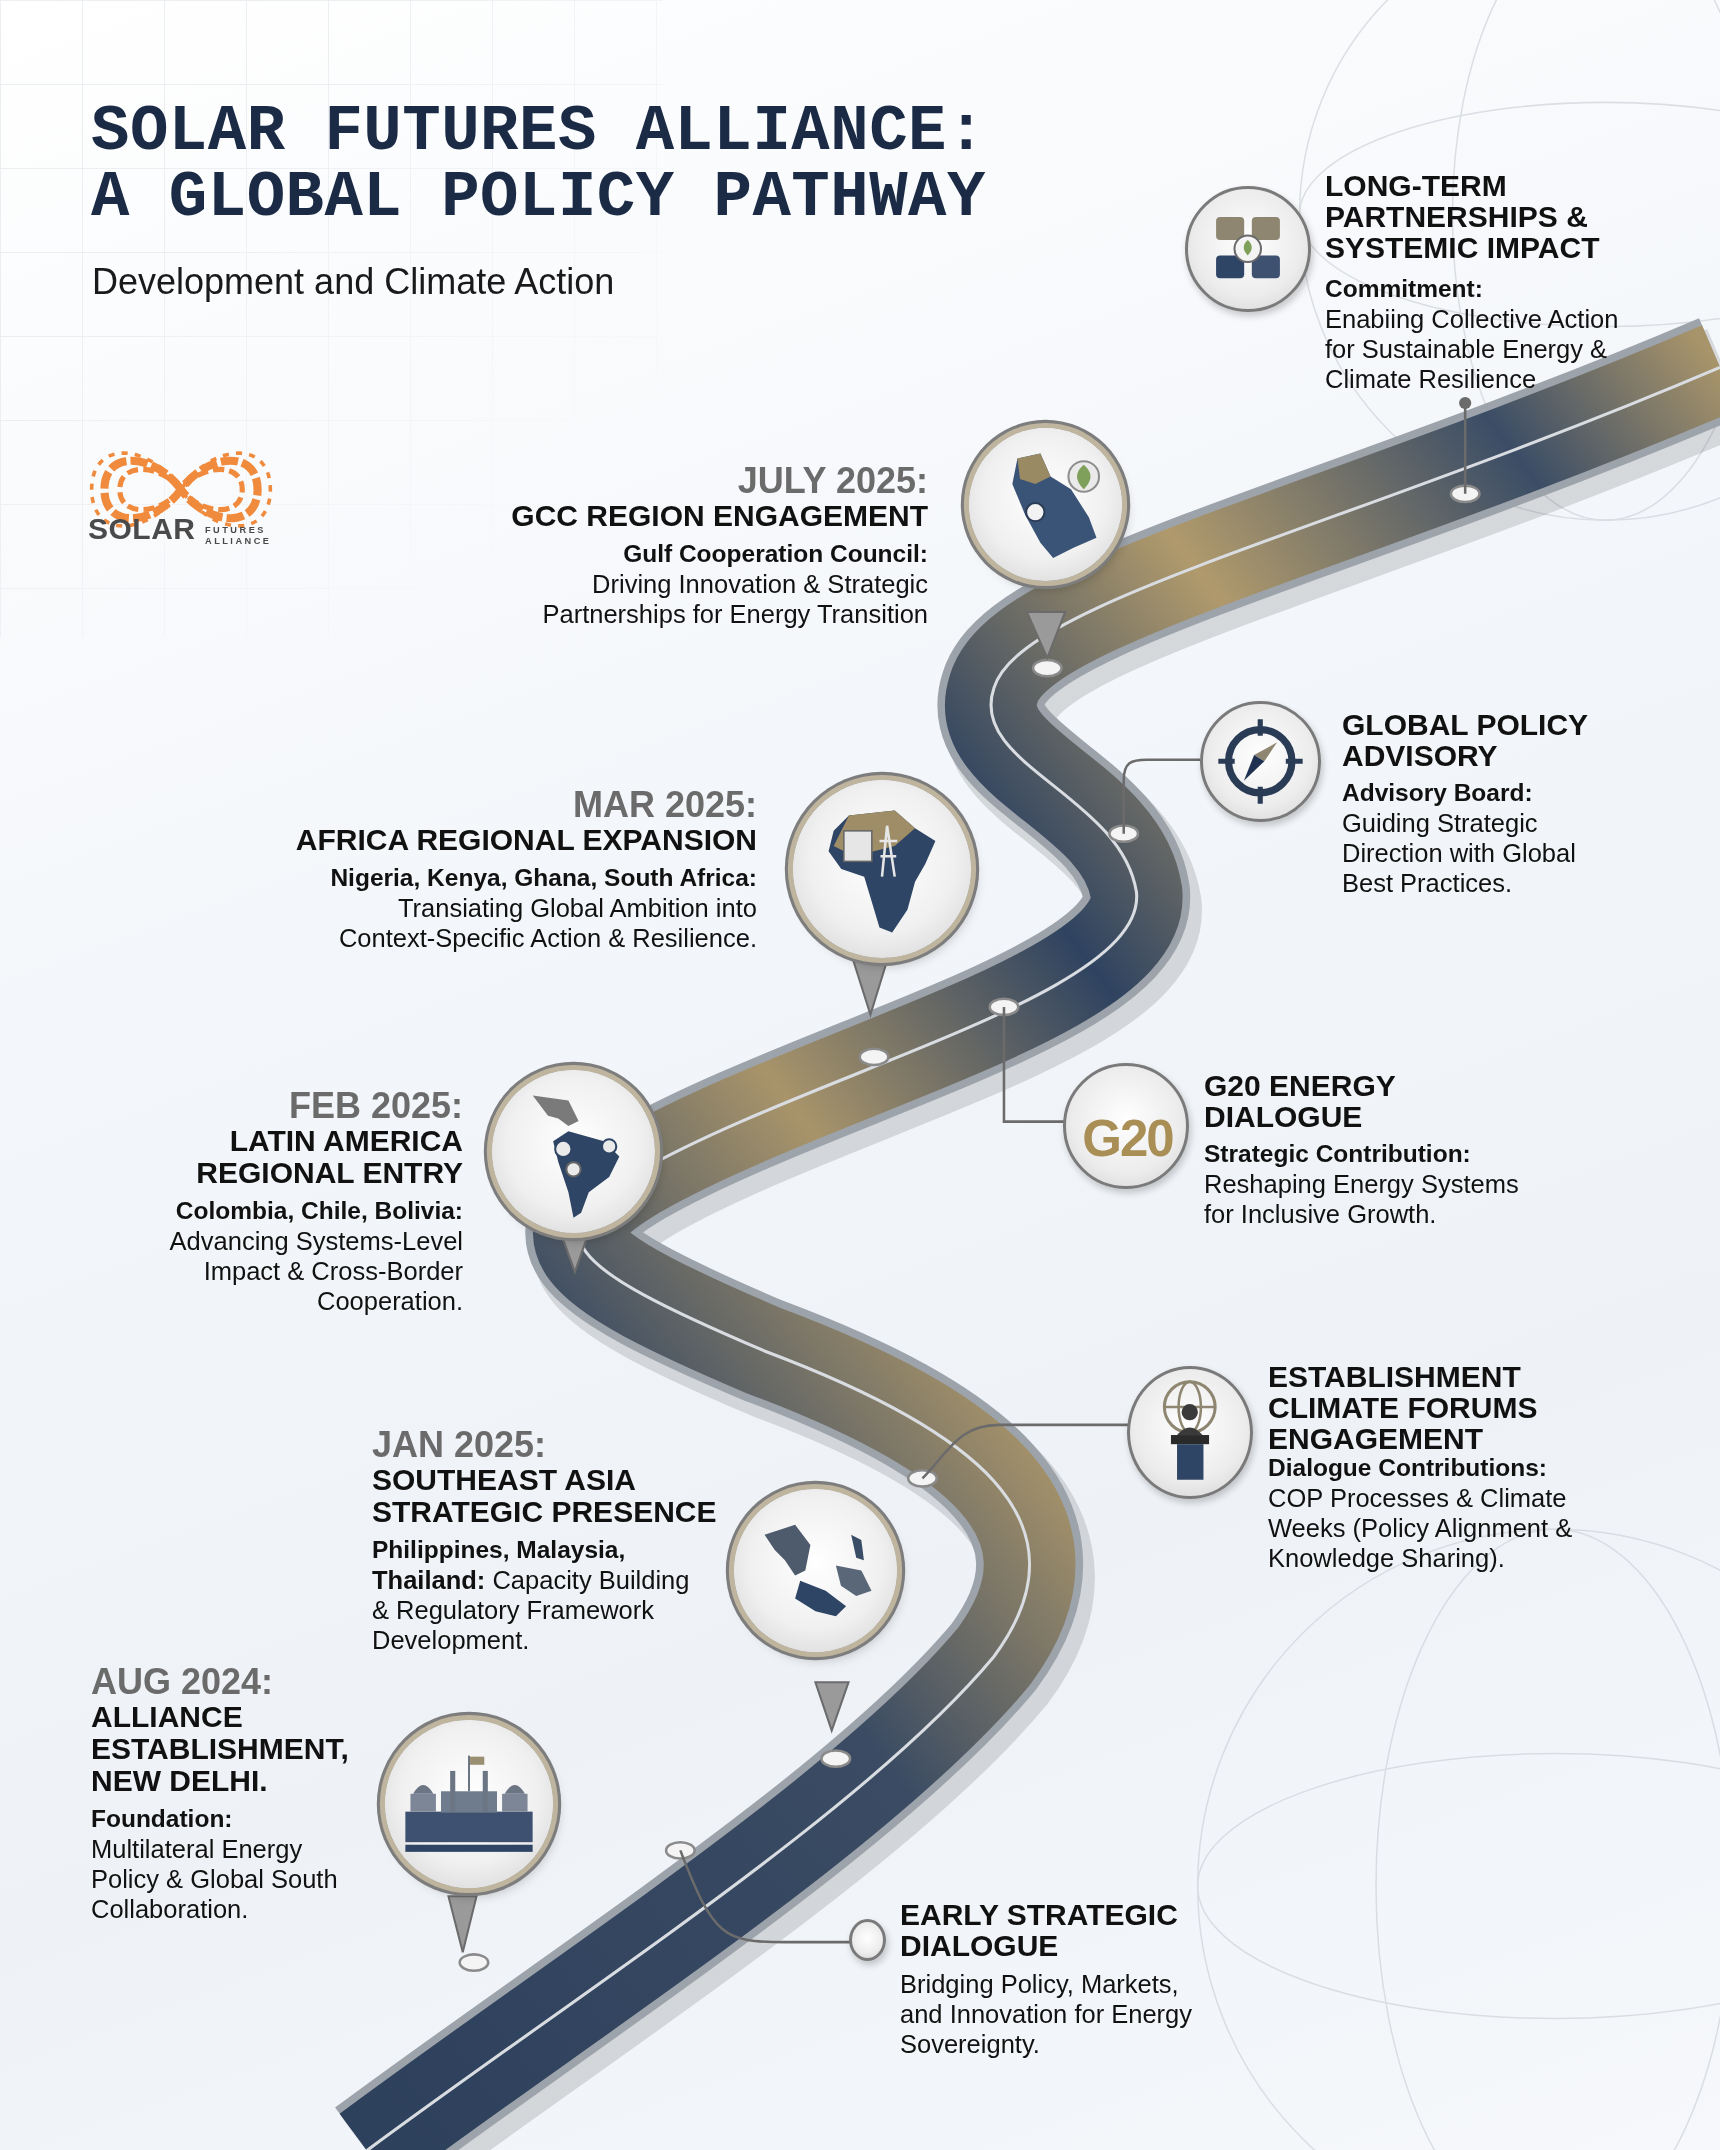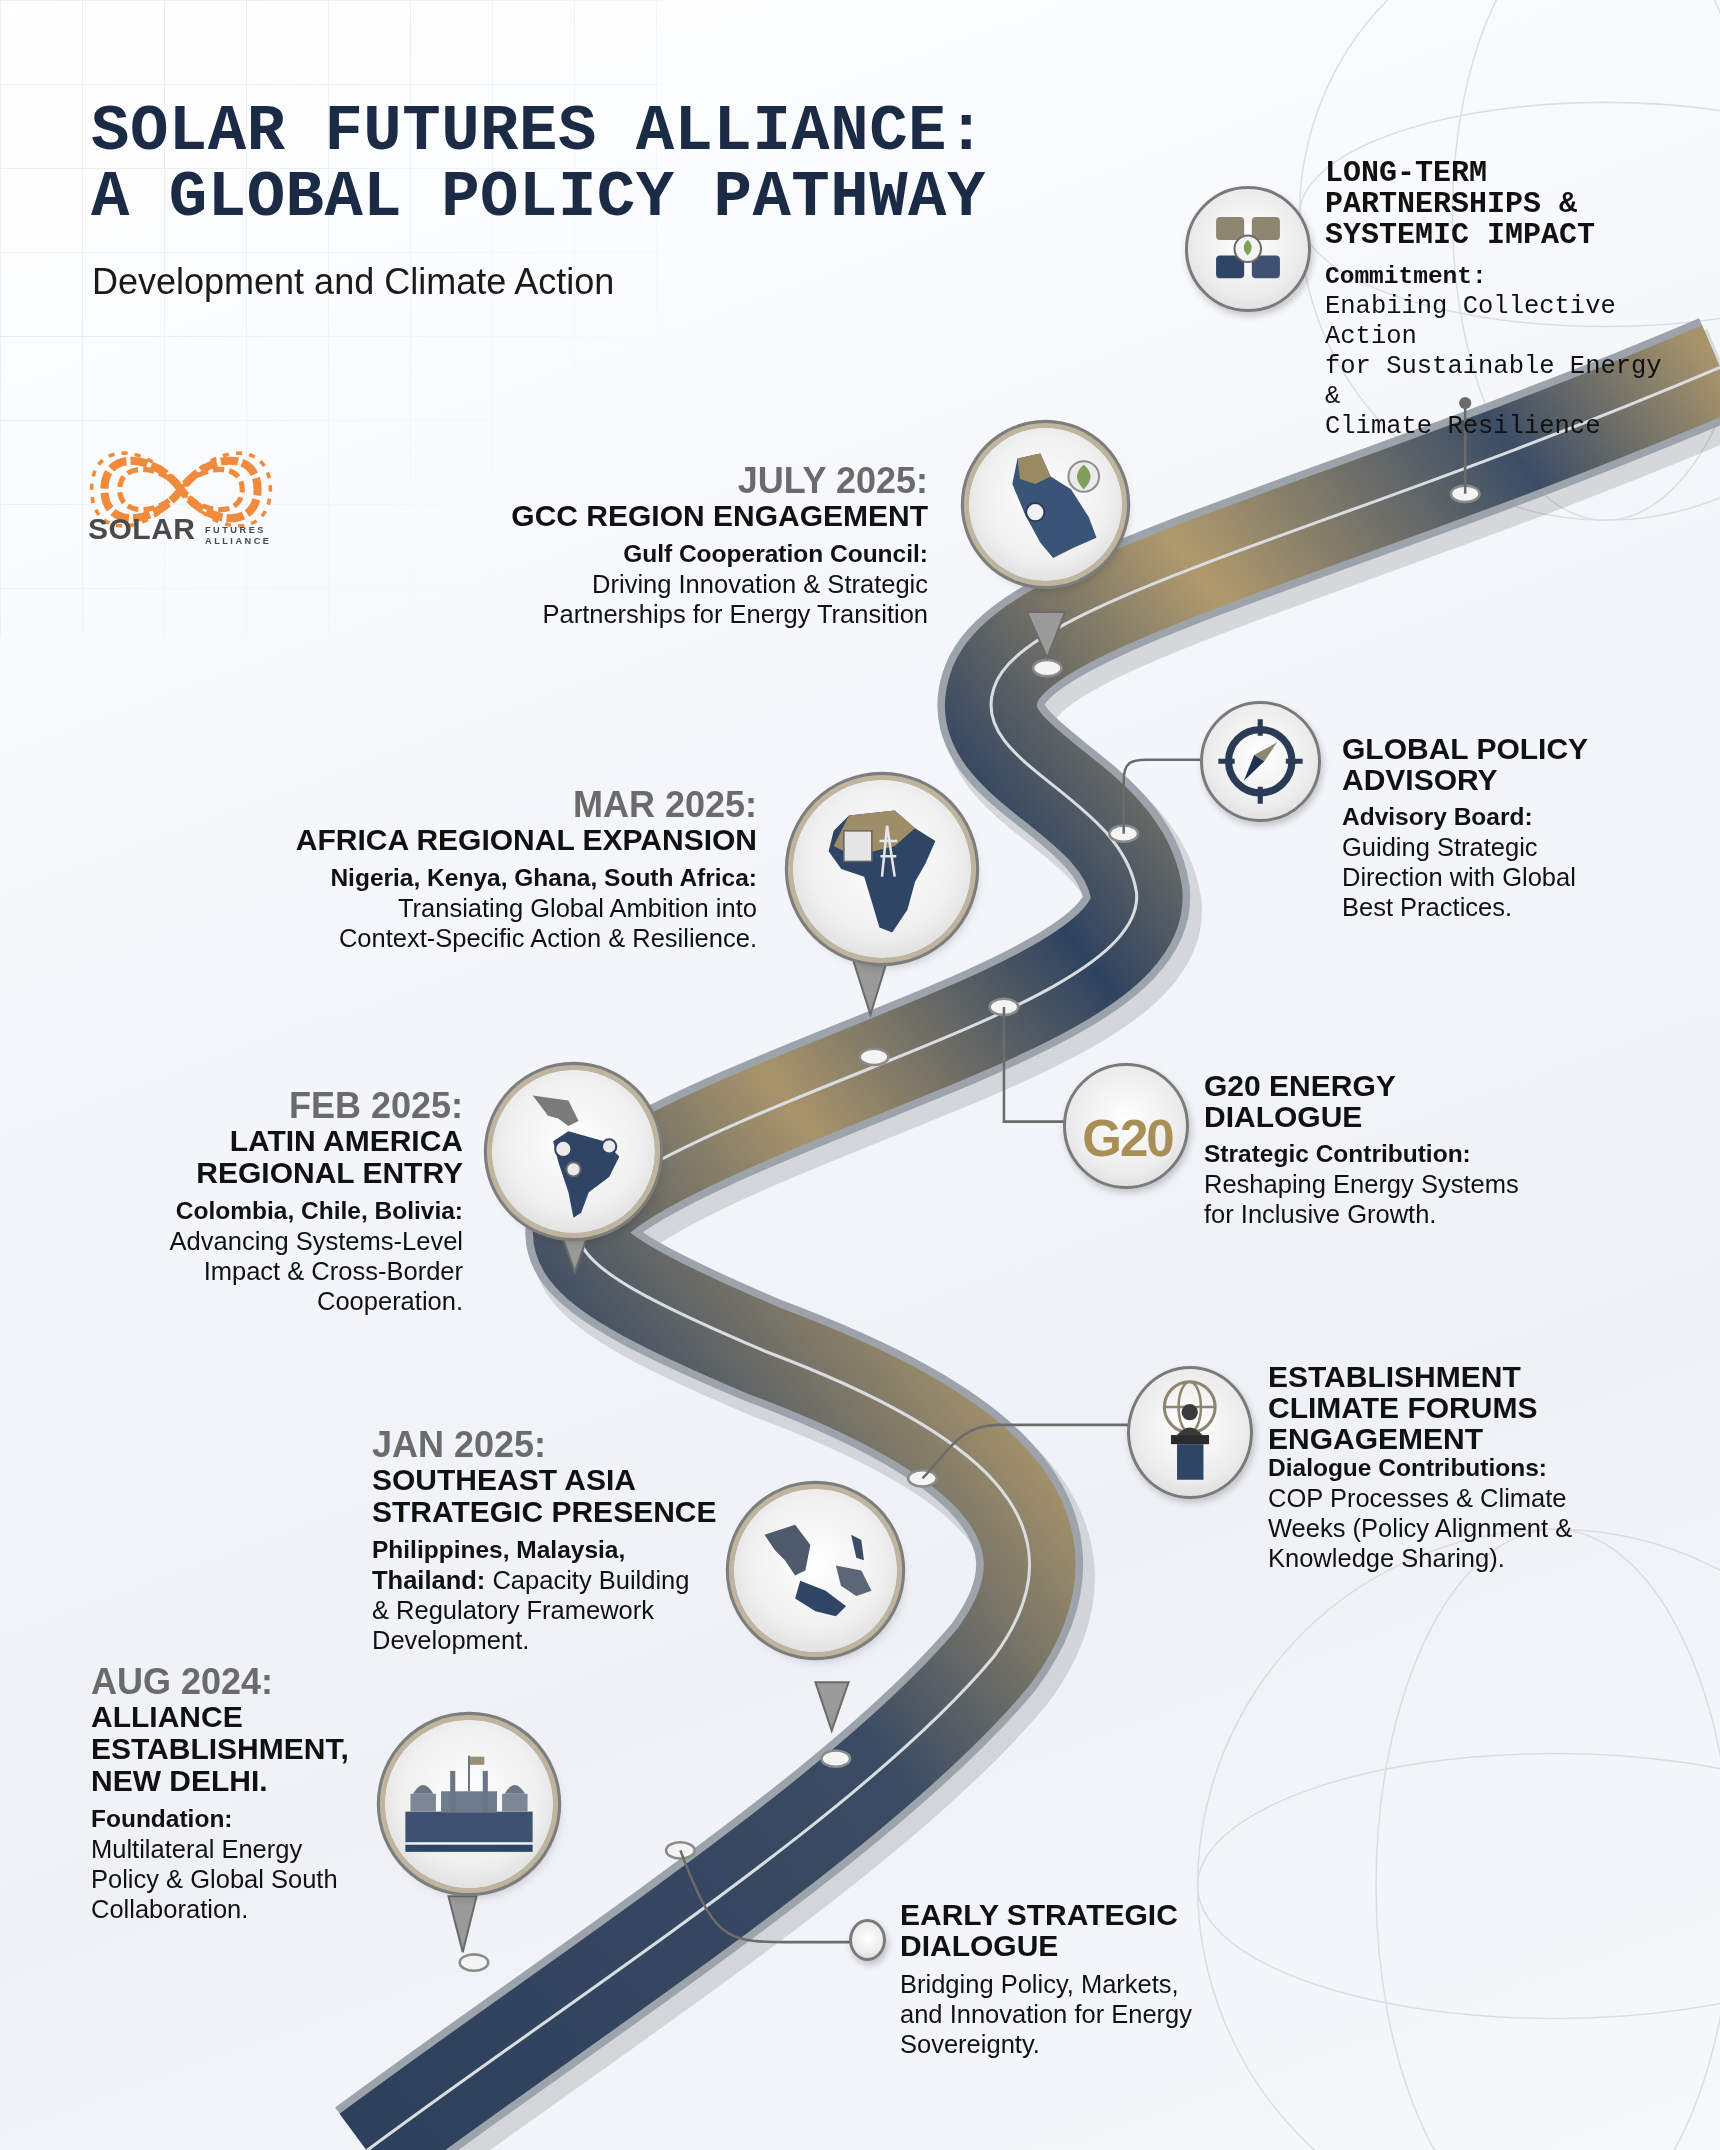--- a/index.html
+++ b/index.html
@@ -214,39 +214,39 @@
 <div class="small-medal" style="left:1185px;top:186px;width:120px;height:120px;">
   <svg viewBox="0 0 235 235">
     <rect x="55" y="55" width="55" height="45" rx="8" fill="#8e8670"></rect>
     <rect x="125" y="55" width="55" height="45" rx="8" fill="#8e8670"></rect>
     <rect x="55" y="130" width="55" height="45" rx="8" fill="#2f4565"></rect>
     <rect x="125" y="130" width="55" height="45" rx="8" fill="#3e5170"></rect>
     <circle cx="117" cy="117" r="26" fill="#f4f4f4" stroke="#6b6b6b" stroke-width="4"></circle>
     <path d="M117 130 C 105 118, 108 108, 117 100 C 126 108, 129 118, 117 130 Z" fill="#7fa05a"></path>
   </svg>
 </div>
-<div class="block" style="left:1325px;top:158px;width:367px;font-family:Liberation Mono, monospace;">
+<div class="block" style="left:1325px;top:170px;width:367px;">
   <div class="head-r">LONG-TERM</div>
   <div class="head-r">PARTNERSHIPS &amp;</div>
   <div class="head-r">SYSTEMIC IMPACT</div>
   <div class="lead" style="margin-top:12px">Commitment:</div>
   <div class="body">Enabiing Collective Action</div>
   <div class="body">for Sustainable Energy &amp;</div>
   <div class="body">Climate Resilience</div>
 </div>
 
 <div class="small-medal" style="left:1200px;top:701px;width:115px;height:115px;">
   <svg viewBox="0 0 225 225">
     <circle cx="112" cy="112" r="62" fill="none" stroke="#2a3b55" stroke-width="14"></circle>
     <path d="M112 30 L112 62 M112 162 L112 195 M30 112 L62 112 M162 112 L195 112" stroke="#2a3b55" stroke-width="10"></path>
     <path d="M145 75 L120 112 L100 100 Z" fill="#8e8670"></path>
     <path d="M80 150 L100 100 L120 112 Z" fill="#1f3150"></path>
   </svg>
 </div>
-<div class="block" style="left:1342px;top:709px;width:347px;margin-top:24px;">
+<div class="block" style="left:1342px;top:709px;width:347px;">
   <div class="head-r">GLOBAL POLICY</div>
   <div class="head-r">ADVISORY</div>
   <div class="lead">Advisory Board:</div>
   <div class="body">Guiding Strategic</div>
   <div class="body">Direction with Global</div>
   <div class="body">Best Practices.</div>
 </div>
 
 <div class="small-medal" style="left:1063px;top:1063px;width:120px;height:120px;">
   <div class="g20">G20</div>

